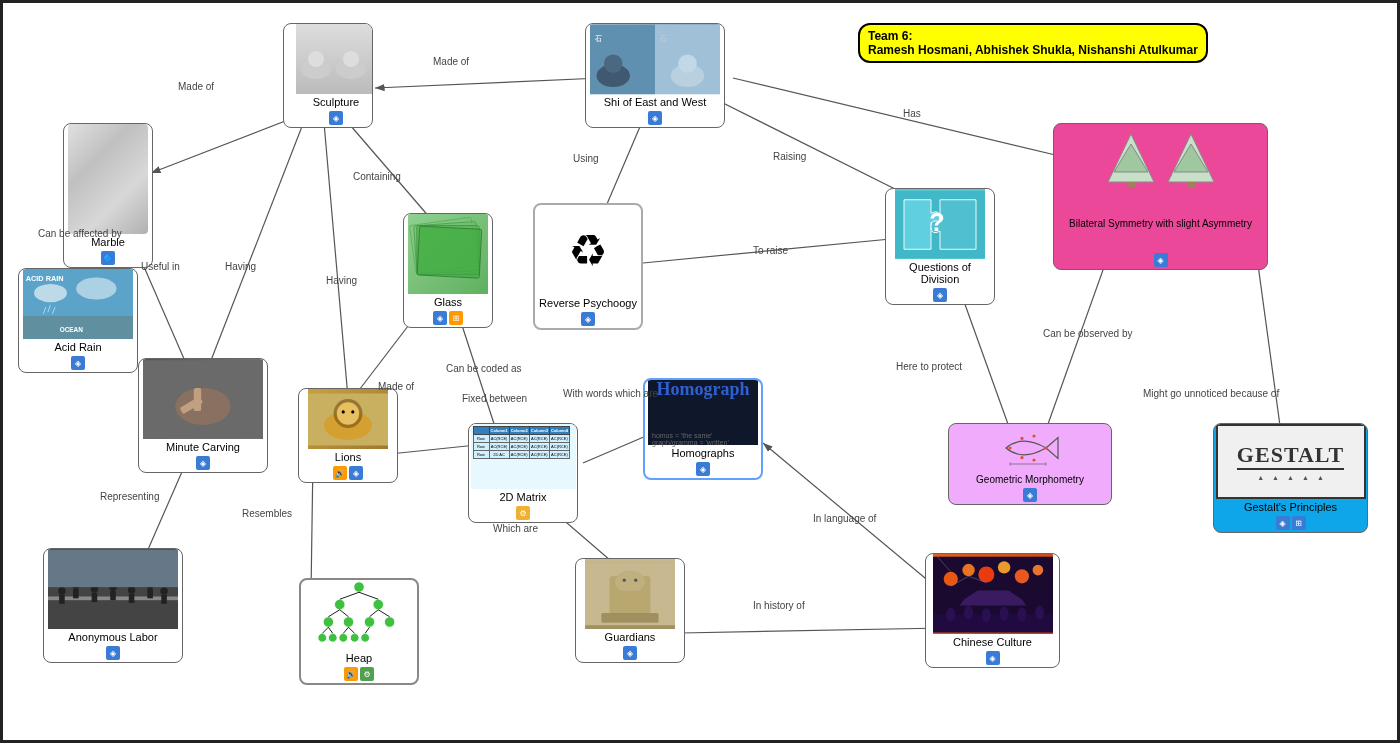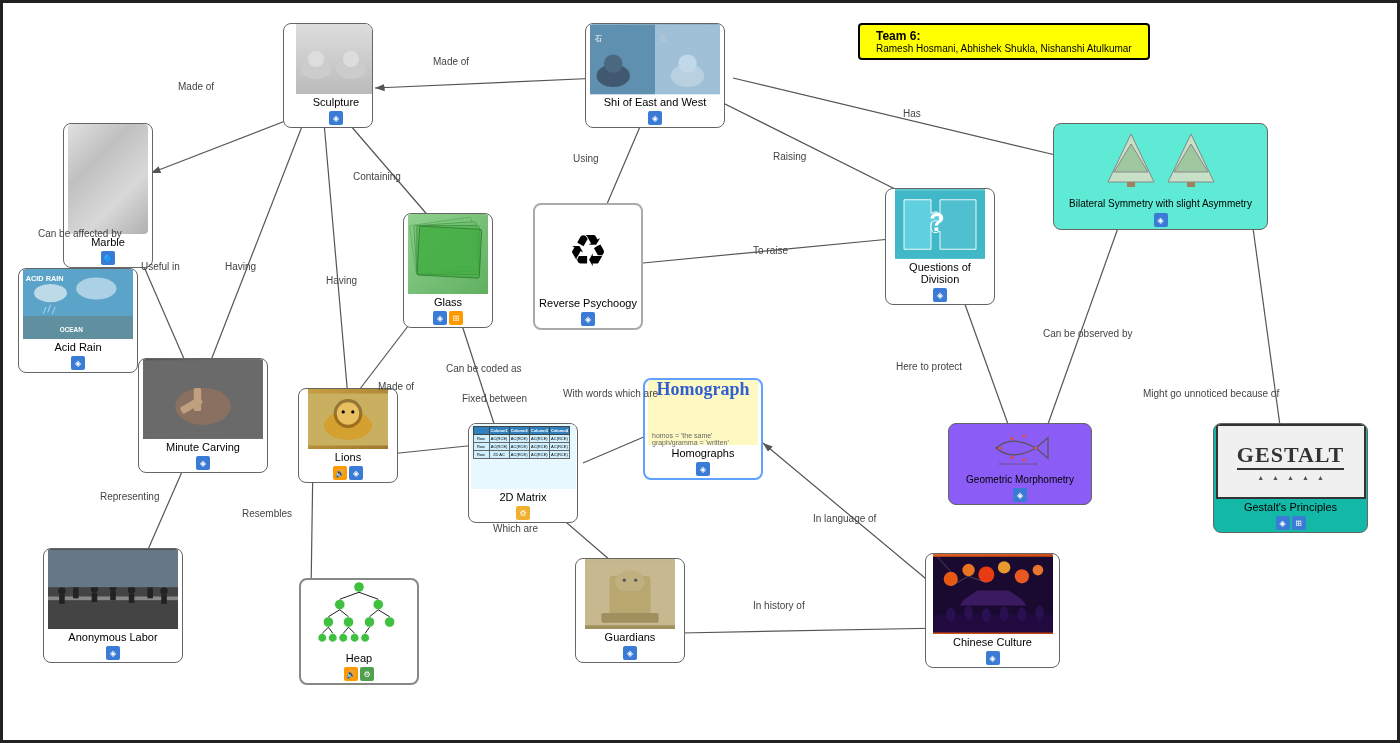--- a/index.html
+++ b/index.html
@@ -72,22 +72,22 @@
       z-index: 3;
       white-space: nowrap;
       pointer-events: none;
     }
 
     
     .team-box {
       position: absolute;
       background: #ffff00;
       border: 2px solid #000;
-      border-radius: 4px;
-      padding: 4px 16px;
+      border-radius: 12px;
+      padding: 4px 8px;
       font-size: 11px;
       font-weight: bold;
       z-index: 10;
     }
 
     
     .img-marble {
       width: 80px;
       height: 110px;
       background: linear-gradient(135deg, #e0e0e0, #c0c0c0, #d8d8d8, #b0b0b0);
@@ -308,21 +308,21 @@
 <span class="edge-label" style="left:138px;top:258px">Useful in</span>
 <span class="edge-label" style="left:97px;top:488px">Representing</span>
 <span class="edge-label" style="left:239px;top:505px">Resembles</span>
 <span class="edge-label" style="left:893px;top:358px">Here to protect</span>
 <span class="edge-label" style="left:1040px;top:325px">Can be observed by</span>
 <span class="edge-label" style="left:1140px;top:385px">Might go unnoticed because of</span>
 <span class="edge-label" style="left:810px;top:510px">In language of</span>
 
 <div class="team-box" style="left:855px;top:20px;">
   <div style="font-size:12px;font-weight:bold;">Team 6:</div>
-  <div style="font-size:10px;font-weight:normal;">Ramesh Hosmani, Abhishek Shukla, Nishanshi Atulkumar</div>
+  <div style="font-size:12px;font-weight:bold;">Ramesh Hosmani, Abhishek Shukla, Nishanshi Atulkumar</div>
 </div>
 
 <div class="node" style="left:60px;top:100px;">
   <div class="node-box" style="width:90px;margin-top:20px;">
     <div class="img-marble"></div>
     <div class="node-label">Marble</div>
     <div class="node-icons">
       <span class="icon-small icon-blue">🔷</span>
     </div>
   </div>
@@ -363,21 +363,21 @@
       </svg>
     </div>
     <div class="node-label">Shi of East and West</div>
     <div class="node-icons">
       <span class="icon-small icon-blue">◈</span>
     </div>
   </div>
 </div>
 
 <div class="node" style="left:1050px;top:120px;">
-  <div class="node-box" style="width:215px; background:#5eead4;">
+  <div class="node-box" style="width:215px; background:#ec4899;gap:20px;">
     <div class="bilateral-inner">
 
       <svg class="tree-shape" viewBox="0 0 50 55">
         <polygon points="25,2 48,50 2,50" fill="#c8e0c8" stroke="#888" stroke-width="1"></polygon>
         <polygon points="25,12 42,40 8,40" fill="#a0c8a0" stroke="#888" stroke-width="1"></polygon>
         <rect x="21" y="50" width="8" height="5" fill="#a08060"></rect>
       </svg>
 
       <svg class="tree-shape" viewBox="0 0 50 55">
         <polygon points="25,2 48,50 2,50" fill="#c8e0c8" stroke="#888" stroke-width="1"></polygon>
@@ -504,21 +504,21 @@
     <div class="node-label">Glass</div>
     <div class="node-icons">
       <span class="icon-small icon-blue">◈</span>
       <span class="icon-small icon-orange">⊞</span>
     </div>
   </div>
 </div>
 
 <div class="node" style="left:640px;top:375px;">
   <div class="node-box" style="width:120px; border:2px solid #60a0ff;">
-    <div style="width:110px;height:65px;background:#fef9c3;display:flex;flex-direction:column;align-items:center;justify-content:center;padding:4px;gap:32px;">
+    <div style="width:110px;height:65px;background:#0f172a;display:flex;flex-direction:column;align-items:center;justify-content:center;padding:4px;gap:32px;">
       <div style="font-size:18px;font-weight:bold;color:#3060d0;font-family:serif;">Homograph</div>
       <div style="font-size:7px;color:#666;">homos = 'the same'   graph/gramma = 'written'</div>
     </div>
     <div class="node-label">Homographs</div>
     <div class="node-icons">
       <span class="icon-small icon-blue">◈</span>
     </div>
   </div>
 </div>
 
@@ -694,21 +694,21 @@
       </svg>
     </div>
     <div class="node-label">Chinese Culture</div>
     <div class="node-icons">
       <span class="icon-small icon-blue">◈</span>
     </div>
   </div>
 </div>
 
 <div class="node" style="left:945px;top:420px;">
-  <div class="node-box" style="width:144px; background:#8b5cf6;">
+  <div class="node-box" style="width:164px; background:#f0abfc;">
     <div class="geomorph-inner">
       <svg class="fish-svg" viewBox="0 0 90 50">
 
         <path d="M15,25 Q35,8 65,25 Q35,42 15,25 Z" fill="none" stroke="#555" stroke-width="1.5"></path>
 
         <path d="M65,25 L80,12 L80,38 Z" fill="none" stroke="#555" stroke-width="1.5"></path>
 
         <circle cx="20" cy="25" r="2" fill="#e05030"></circle>
         <circle cx="35" cy="13" r="2" fill="#e05030"></circle>
         <circle cx="50" cy="10" r="2" fill="#e05030"></circle>
@@ -722,21 +722,21 @@
       </svg>
     </div>
     <div class="node-label" style="font-size:10px;">Geometric Morphometry</div>
     <div class="node-icons">
       <span class="icon-small icon-blue">◈</span>
     </div>
   </div>
 </div>
 
 <div class="node" style="left:1210px;top:420px;">
-  <div class="node-box" style="width:155px; background:#14b8a6;">
+  <div class="node-box" style="width:155px; background:#0ea5e9;">
     <div style="width:150px;height:75px;display:flex;align-items:center;justify-content:center;border:2px solid #333;background:#f0f0f0;">
       <div style="text-align:center;">
         <div style="font-family:'Times New Roman',serif;font-size:22px;font-weight:bold;color:#333;letter-spacing:1px;border-bottom:2px solid #333;">GESTALT</div>
         <div style="display:flex;gap:8px;justify-content:center;margin-top:4px;">
           <span style="font-size:7px;color:#555;">▲</span>
           <span style="font-size:7px;color:#555;">▲</span>
           <span style="font-size:7px;color:#555;">▲</span>
           <span style="font-size:7px;color:#555;">▲</span>
           <span style="font-size:7px;color:#555;">▲</span>
         </div>

